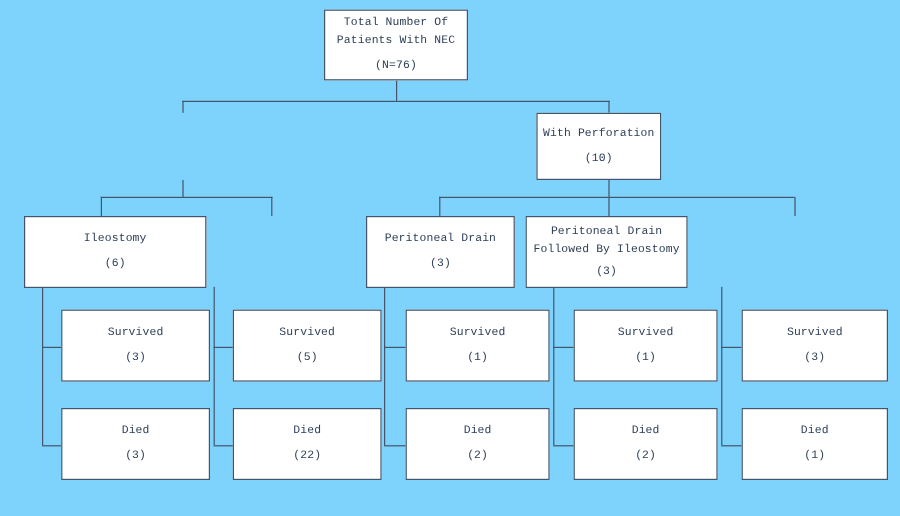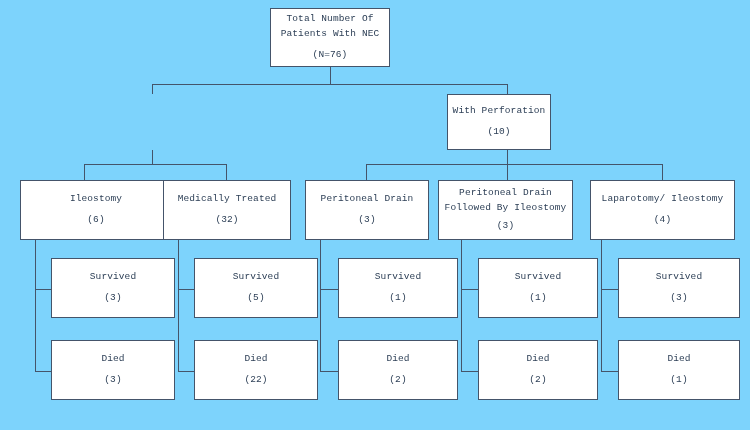--- a/index.html
+++ b/index.html
@@ -95,40 +95,32 @@
   <div class="node" style="left:447px; top:94px; width:104px; height:56px;">
     <span class="lbl">With Perforation</span>
     <span class="cnt">(10)</span>
   </div>
 
   <div class="node" style="left:20px; top:180px; width:152px; height:60px;">
     <span class="lbl">Ileostomy</span>
     <span class="cnt">(6)</span>
   </div>
 
-  <div class="node" style="left:163px; top:180px; width:128px; height:60px;">
-    <span class="lbl">Medically Treated</span>
-    <span class="cnt">(32)</span>
-  </div>
 
   <div class="node" style="left:305px; top:180px; width:124px; height:60px;">
     <span class="lbl">Peritoneal Drain</span>
     <span class="cnt">(3)</span>
   </div>
 
   <div class="node tight" style="left:438px; top:180px; width:135px; height:60px;">
     <span class="lbl">Peritoneal Drain
 Followed By Ileostomy</span>
     <span class="cnt">(3)</span>
   </div>
 
-  <div class="node" style="left:590px; top:180px; width:145px; height:60px;">
-    <span class="lbl">Laparotomy/ Ileostomy</span>
-    <span class="cnt">(4)</span>
-  </div>
 
   <div class="node" style="left:51px; top:258px; width:124px; height:60px;">
     <span class="lbl">Survived</span>
     <span class="cnt">(3)</span>
   </div>
 
   <div class="node" style="left:194px; top:258px; width:124px; height:60px;">
     <span class="lbl">Survived</span>
     <span class="cnt">(5)</span>
   </div>

